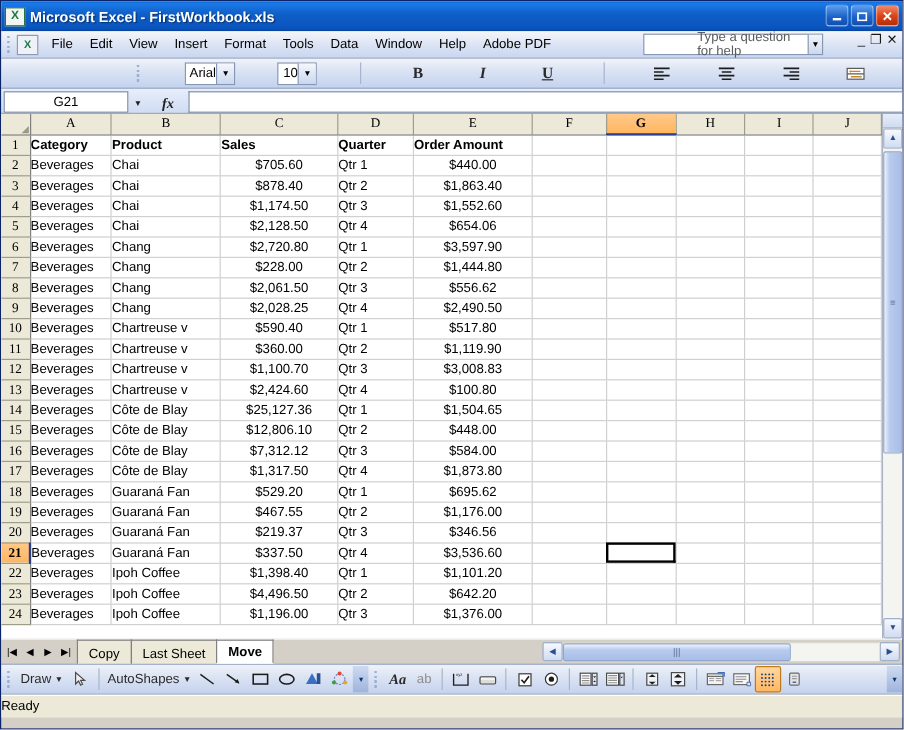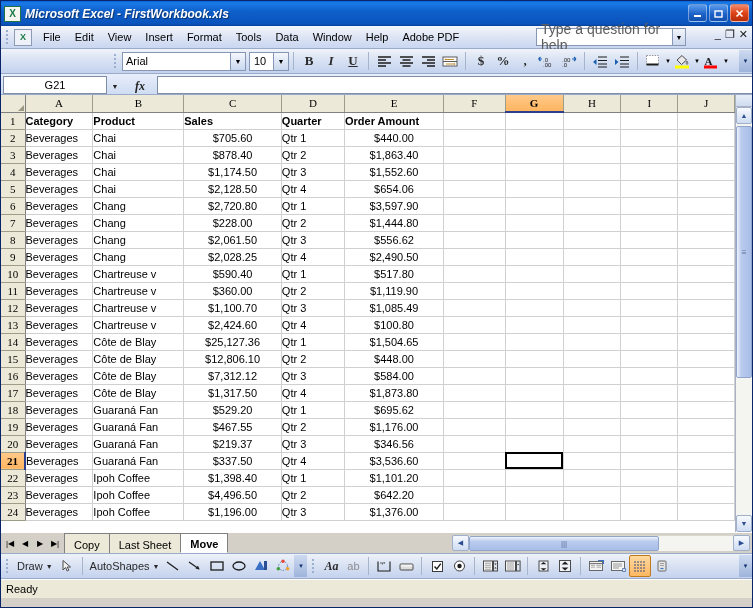--- a/index.html
+++ b/index.html
@@ -36,21 +36,20 @@
     flex: none;
   }
   .title-icon i {
     font-style: normal; font-weight: bold; font-size: 10px;
     color: #1a7a47; line-height: 1;
   }
   .title-text {
     color: #fff; font-weight: bold; font-size: 12px;
     text-shadow: 1px 1px 1px rgba(0,0,0,.45);
     white-space: nowrap;
-    font-style: italic;
   }
   .title-btns { position: absolute; right: 3px; top: 3px; display: flex; gap: 2px; }
   .tbtn {
     width: 19px; height: 18px;
     border: 1px solid #ffffff66;
     border-radius: 3px;
     background: linear-gradient(180deg,#5c9ded,#1e63c9 55%,#114fae);
     color: #fff; font-size: 10px; font-weight: bold;
     display: flex; align-items: center; justify-content: center;
     line-height: 1; cursor: pointer;
@@ -83,39 +82,40 @@
   .menu-item {
     padding: 3px 7px; color: #000; font-size: 11px;
     white-space: nowrap; cursor: default;
   }
   .help-box {
     position: absolute; right: 66px; top: 2px;
     width: 150px; height: 18px;
     background: #fff; border: 1px solid #8696b5;
     display: flex; align-items: center;
   }
-  .help-box span { padding-left: 4px; color: #5c5c5c; font-size: 14px; }
+  .help-box span { padding-left: 4px; color: #5c5c5c; font-size: 11px; margin-left: 40px; }
   .help-box .arrow {
     margin-left: auto; width: 15px; height: 16px;
     background: linear-gradient(180deg,#f2f5fb,#ccd8ee);
     border-left: 1px solid #8696b5;
     display:flex;align-items:center;justify-content:center;
     font-size: 7px;
   }
   .win-btns { position: absolute; right: 4px; top: 3px; display: flex; gap: 4px; align-items:center; }
   .win-btns span { font-size: 11px; color: #1a1a1a; cursor: pointer; line-height: 1; }
 
   
   .toolbar {
     height: 25px;
     background: linear-gradient(180deg,#f0f3f9 0%,#dbe4f4 40%,#c3d2ee 100%);
     display: flex; align-items: center;
     border-bottom: 1px solid #9aabc9;
     padding-left: 108px;
     position: relative;
+    gap: 32px;
   }
   .fontbox {
     height: 19px; width: 124px; background: #fff;
     border: 1px solid #8696b5; display: flex; align-items: center;
   }
   .fontbox .val { padding-left: 3px; font-size: 11px; flex: 1; }
   .ddarrow {
     width: 15px; height: 17px;
     background: linear-gradient(180deg,#f4f7fc,#c9d7ef);
     border-left: 1px solid #8696b5;
@@ -291,21 +291,21 @@
     border: 1px solid #c07a1e; border-radius: 2px;
   }
   .moreb {
     width: 13px; height: 22px; display:flex;flex-direction:column;align-items:center;justify-content:center;
     background: linear-gradient(180deg,#cddaf0,#9fb4dc); font-size:7px; color:#12326e; flex:none;
   }
 
   
   .statusbar {
     height: 19px; background: #ece9d8;
-    display: flex; align-items: center; padding-left: 5px;
+    display: flex; align-items: center; padding-left: 0;
     font-size: 11px; border-top: 1px solid #fff;
   }
 </style>
 </head>
 <body>
 
 <div id="app">
 
   <div class="titlebar">
     <div class="title-icon">
@@ -651,21 +651,21 @@
               <td class="cell"></td>
               <td class="cell"></td>
               <td class="cell"></td>
             </tr>
             <tr>
               <td class="rowhead">12</td>
               <td class="cell ">Beverages</td>
               <td class="cell ">Chartreuse v</td>
               <td class="cell num">$1,100.70</td>
               <td class="cell ">Qtr 3</td>
-              <td class="cell num">$1,085.49</td>
+              <td class="cell num">$3,008.83</td>
               <td class="cell"></td>
               <td class="cell"></td>
               <td class="cell"></td>
               <td class="cell"></td>
               <td class="cell"></td>
             </tr>
             <tr>
               <td class="rowhead">13</td>
               <td class="cell ">Beverages</td>
               <td class="cell ">Chartreuse v</td>

